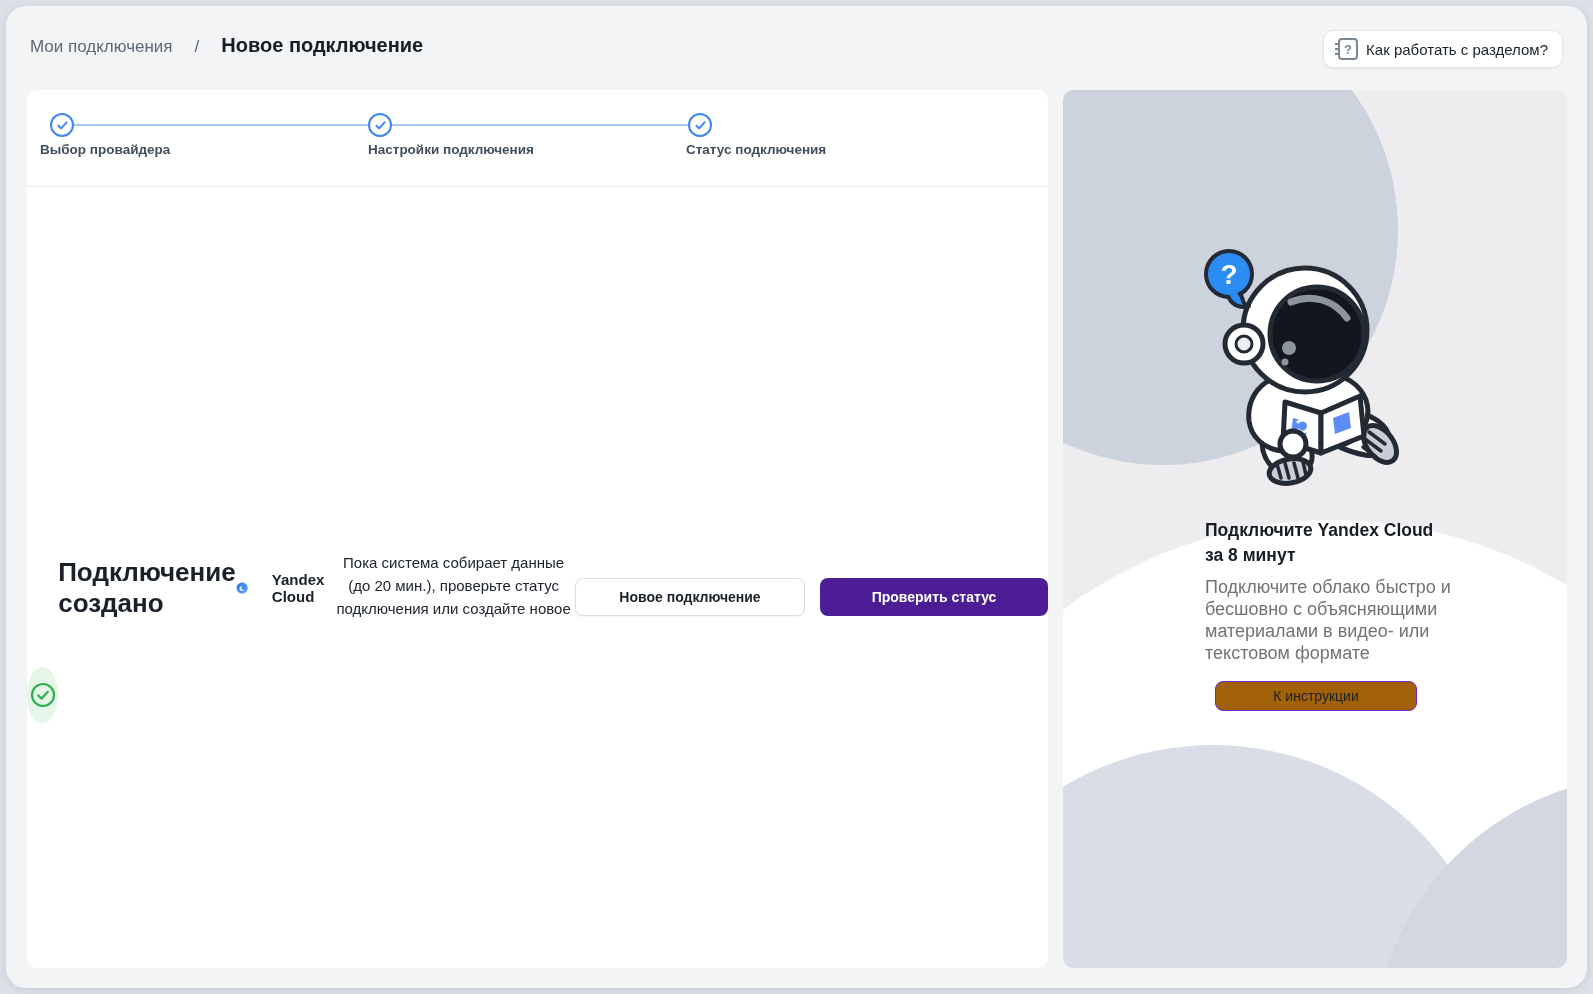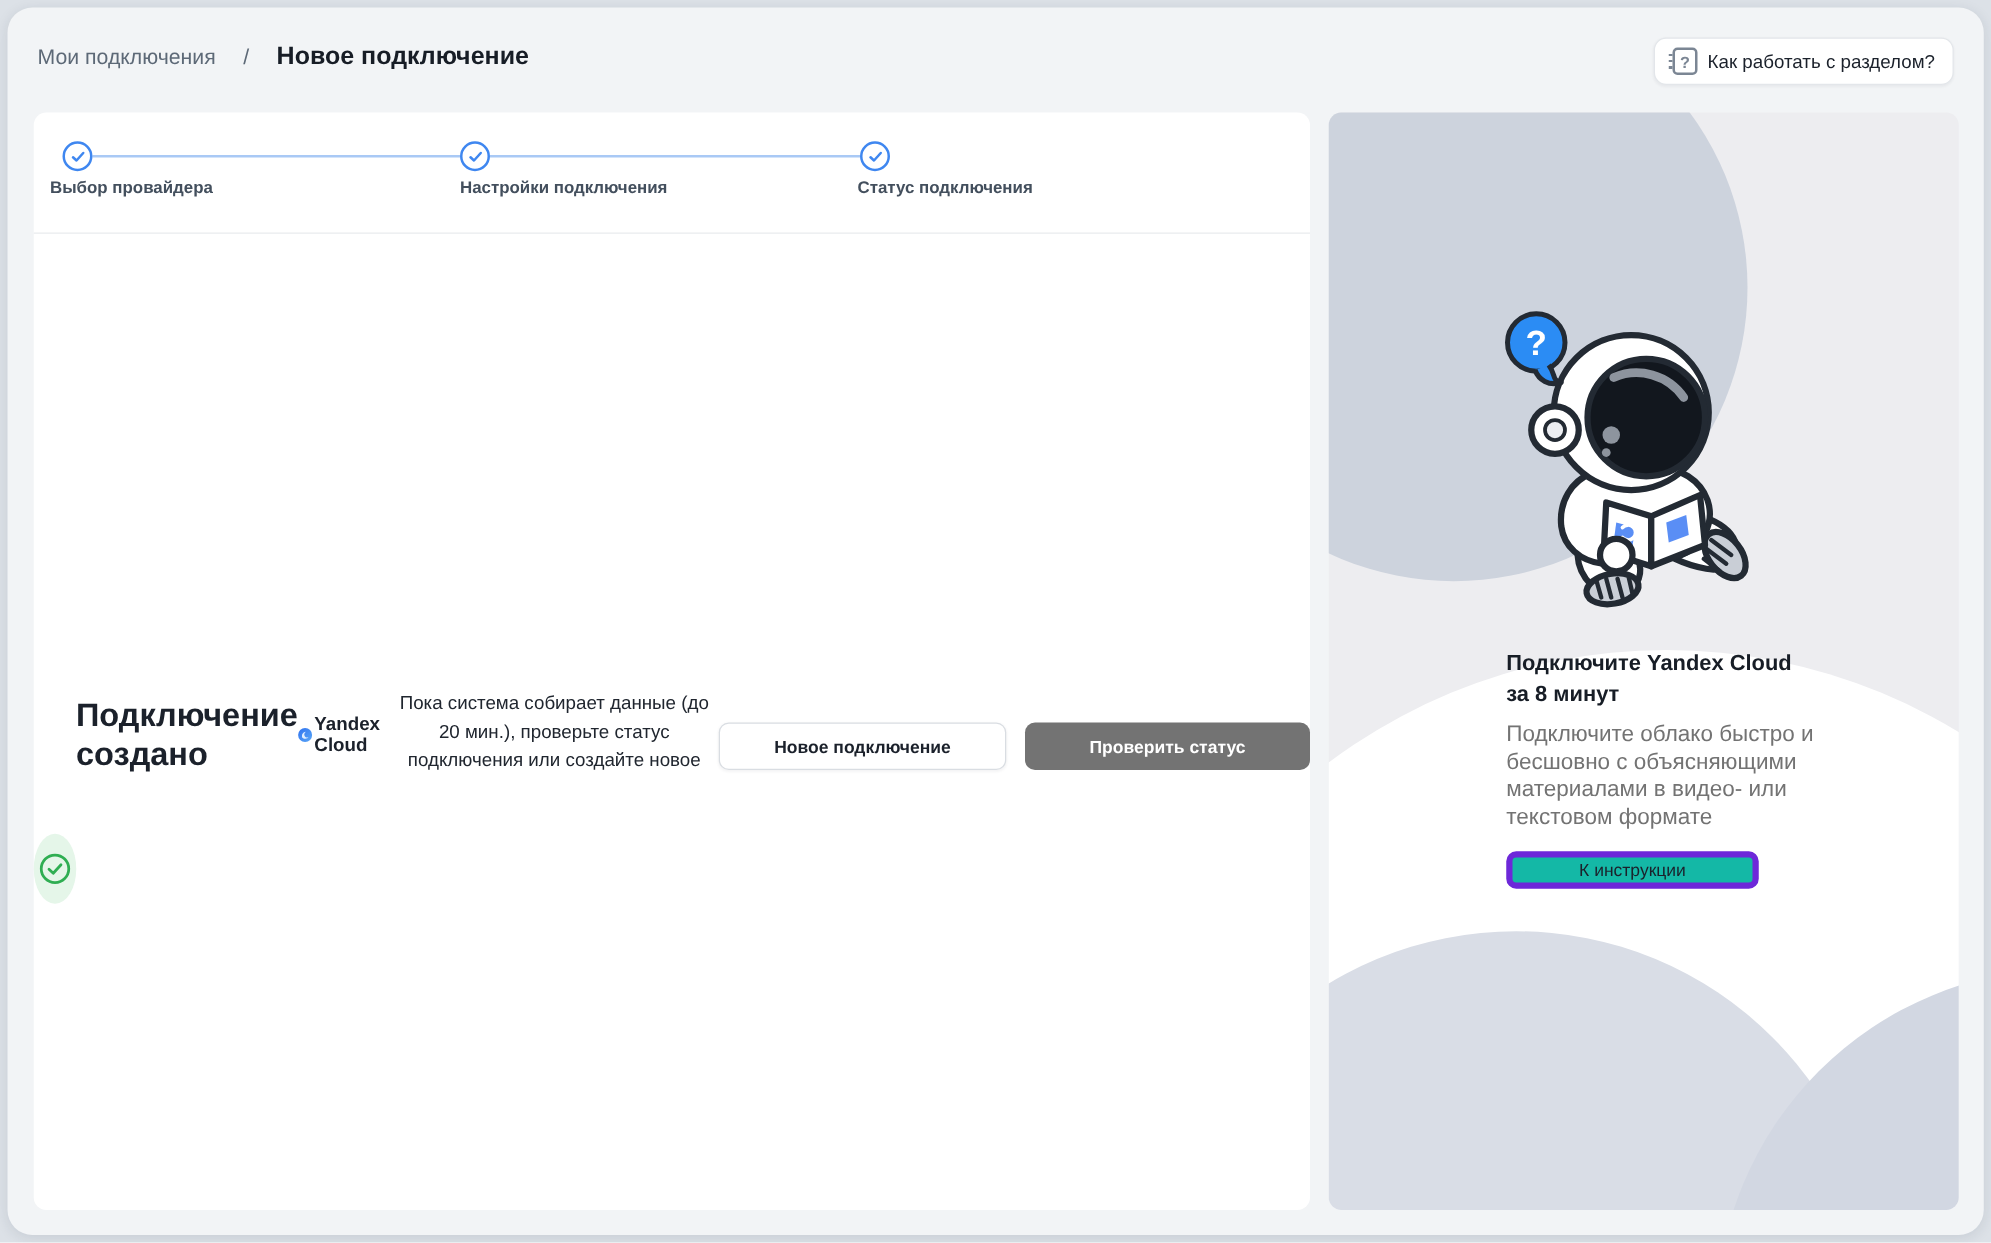--- a/index.html
+++ b/index.html
@@ -55,53 +55,53 @@
   .divider{position:absolute;left:0;top:96px;width:100%;height:1px;background:#e9ebee;}
   .result{
     position:absolute;left:0;top:96px;right:0;bottom:0;
     display:flex;flex-direction:row;align-items:center;
   }
   .success-badge{
     margin-top:236px;width:56px;height:56px;border-radius:50%;background:#e5f6e9;
     display:flex;align-items:center;justify-content:center;
   }
   .result-title{margin-top:22px;font-size:26px;font-weight:700;color:#1b212b;}
-  .provider-row{margin-top:22px;display:flex;align-items:center;gap:1px;}
+  .provider-row{margin-top:22px;display:flex;align-items:center;gap:24px;}
   .provider-name{font-size:15px;font-weight:600;color:#1b212b;}
   .result-desc{margin-top:16px;text-align:center;font-size:15px;line-height:23px;color:#20262f;}
   .btn-row{margin-top:40px;display:flex;gap:15px;}
   .btn{
     height:38px;border-radius:8px;font-size:14px;font-weight:600;cursor:pointer;
     display:flex;align-items:center;justify-content:center;box-sizing:border-box;
     font-family:"Liberation Sans", sans-serif;
   }
   .btn-secondary{width:230px;background:#fff;border:1px solid #d9dde2;color:#1b212b;box-shadow:0 1px 2px rgba(30,40,60,.05);}
-  .btn-primary{width:228px;background:#737373;border:none;color:#ffffff;}
+  .btn-primary{width:228px;background:#4c1d95;border:none;color:#ffffff;}
   
   .panel{
     position:absolute;left:1057px;top:84px;width:504px;height:878px;
     background:#ededf0;border-radius:10px;overflow:hidden;
   }
   .deco{position:absolute;border-radius:50%;}
   .deco-top{left:-135px;top:-95px;width:470px;height:470px;background:#cdd3dd;}
   .deco-white{left:-180px;top:430px;width:900px;height:900px;background:#ffffff;}
   .deco-bl{left:-140px;top:655px;width:580px;height:580px;background:#d9dde6;}
   .deco-br{left:310px;top:685px;width:560px;height:560px;background:#d2d7e2;}
   .astro{position:absolute;left:110px;top:148px;width:240px;height:250px;}
   .aside-title{
     position:absolute;left:142px;top:428px;font-size:17.5px;font-weight:700;
     line-height:25px;color:#171d26;
   }
   .aside-desc{
     position:absolute;left:142px;top:486px;width:282px;
     font-size:18px;line-height:22px;color:#737373;
   }
   .aside-btn{
-    position:absolute;left:142px;top:591px;width:202px;height:30px;box-sizing:border-box;
-    background:#14b8a6;border:5px solid #6d28d9;border-radius:8px;
+    position:absolute;left:152px;top:591px;width:202px;height:30px;box-sizing:border-box;
+    background:#a16207;border:1px solid #6d28d9;border-radius:8px;
     display:flex;align-items:center;justify-content:center;
     font-size:14px;color:#1b212b;cursor:pointer;font-family:"Liberation Sans", sans-serif;
   }
 </style>
 </head>
 <body>
 
 <div class="window">
 
   <div class="breadcrumb">

